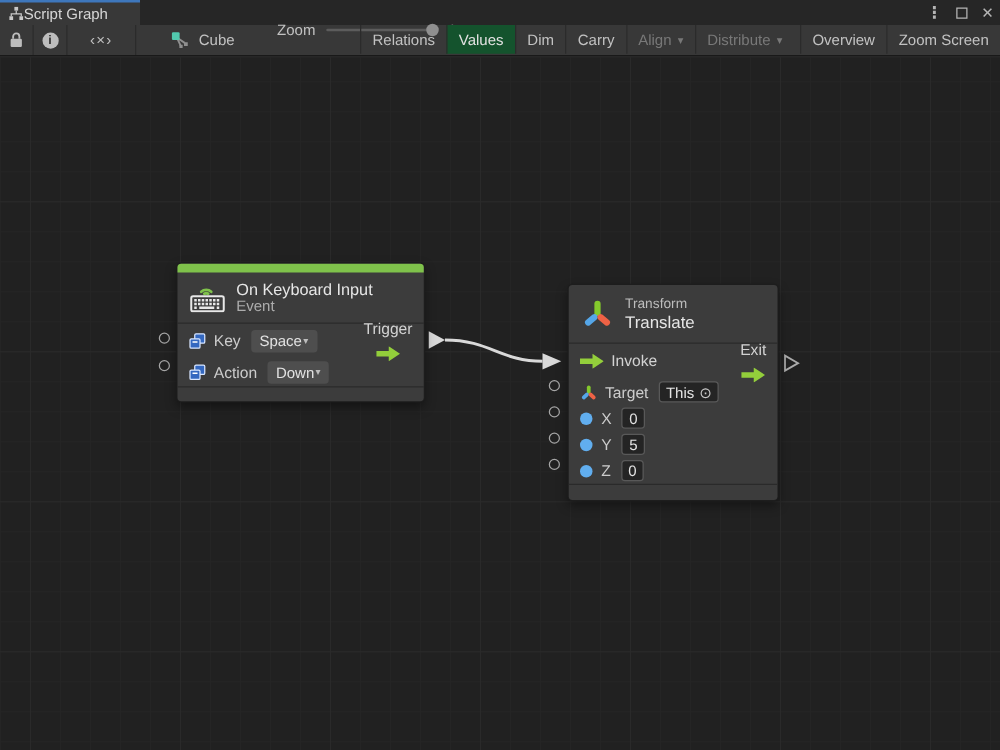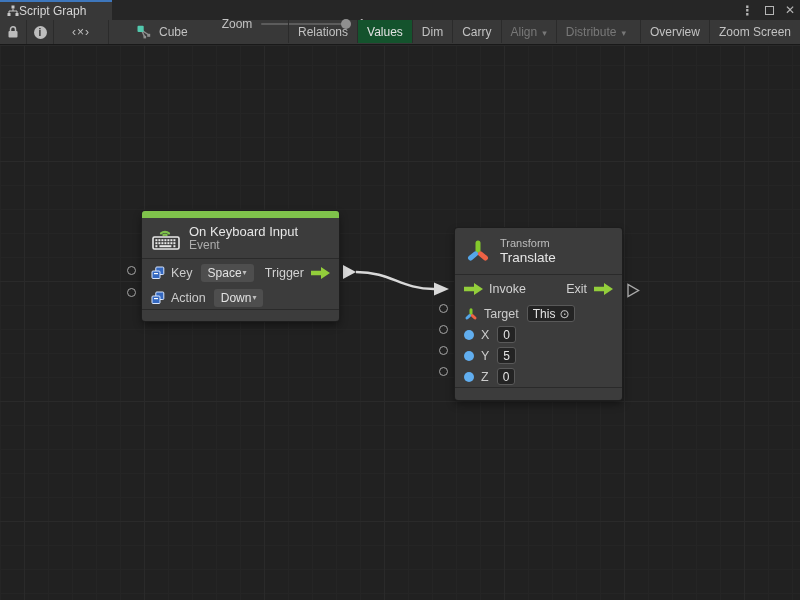--- a/index.html
+++ b/index.html
@@ -77,21 +77,21 @@
   .node-cat{ font-size:11px; color:#BDBDBD; line-height:13px; }
   .node-title.big{ font-size:13.5px; }
   .node-body{ border-top:1px solid #2A2A2A; }
   .node-footer{ border-top:1px solid #2A2A2A; height:12px; }
   .row{ display:flex; align-items:center; padding:0 9px; }
   .row.h27{ height:27px; } .row.h23{ height:23px; }
   .row.h28{ height:28px; } .row.h21{ height:21px; }
   .row .ricon{ margin-right:6px; display:flex; }
   .plabel{ font-size:12.5px; color:#CCCCCC; margin-right:8px; white-space:nowrap; }
   .flabel{ font-size:12.5px; color:#D2D2D2; white-space:nowrap; }
-  .right-pack{ margin-left:auto; display:flex; align-items:center; gap:7px; }
+  .right-pack{ margin-left:auto; display:flex; align-items:center; gap:7px;flex-direction:column; }
   .dd{
     display:inline-flex; align-items:center; gap:1px;
     background:#4E4E4E; border-radius:3px; padding:2px 7px;
     font-size:12px; color:#E2E2E2; line-height:14px;
   }
   .dd .caret{ font-size:8px; color:#BDBDBD; position:relative; top:0; }
   .vbox{
     display:inline-flex; align-items:center; gap:4px; height:17px;
     background:#242424; border:1px solid #595959; border-radius:3px;
     padding:0 5px; font-size:12px; color:#E4E4E4;

